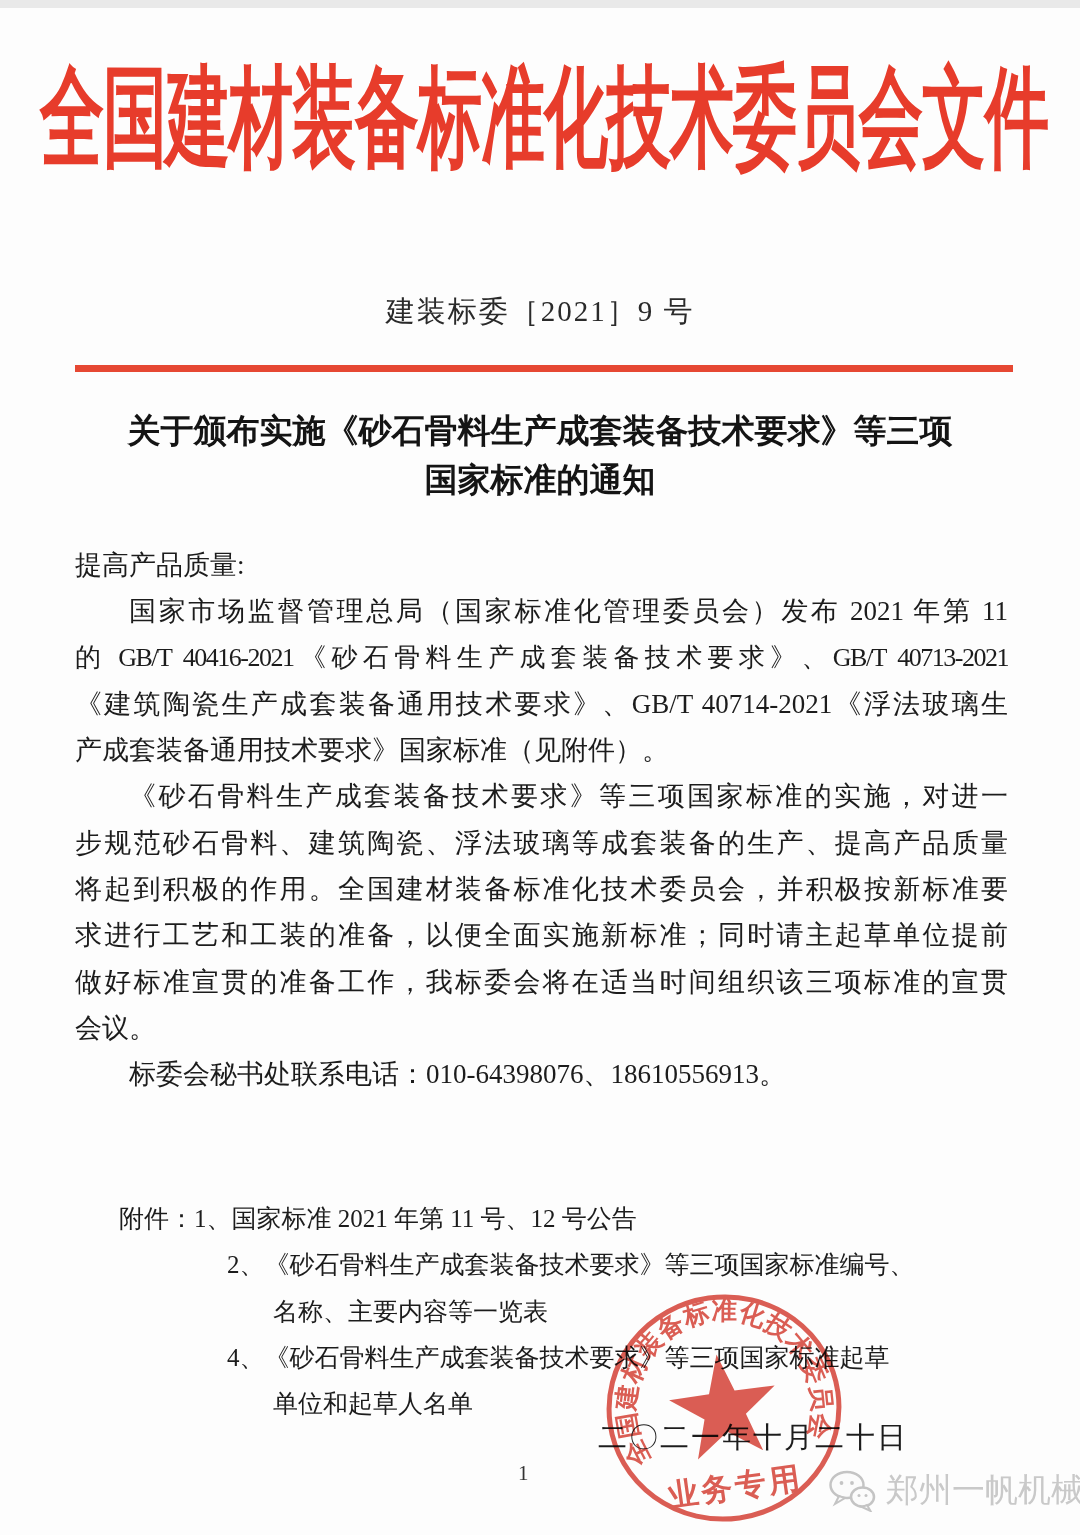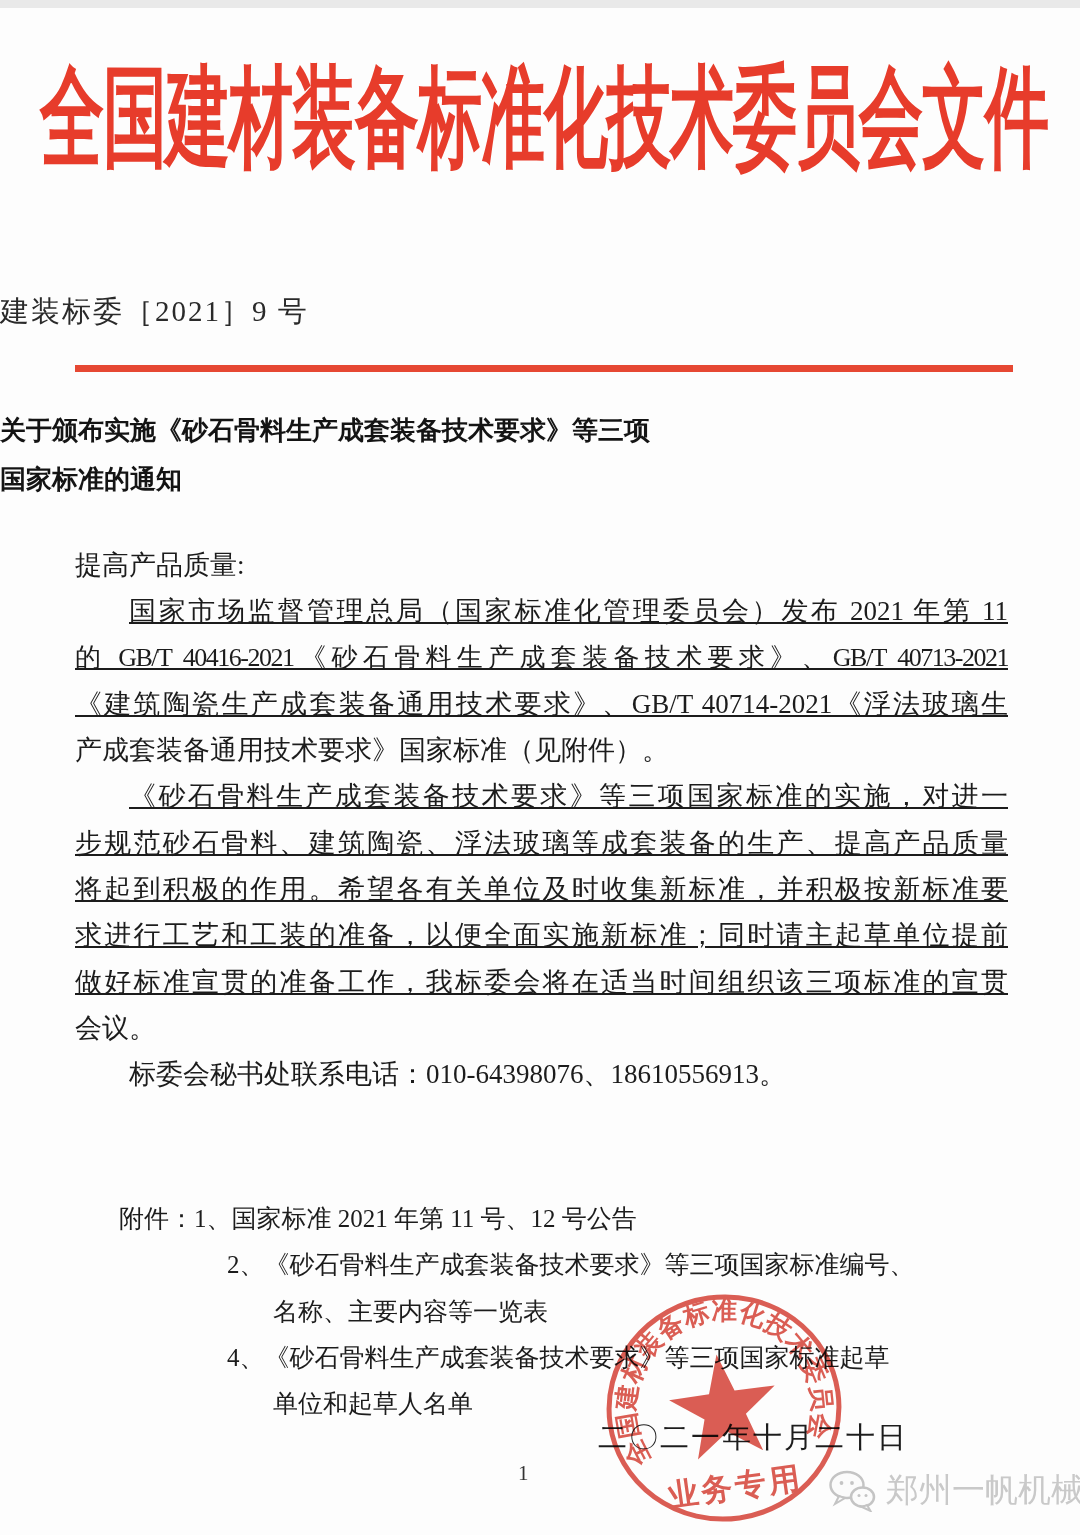--- a/index.html
+++ b/index.html
@@ -21,49 +21,51 @@
     font-size:64px;
     line-height:64px;
     color:#e73c2b;
     transform:scaleY(1.72);
     transform-origin:center top;
     white-space:nowrap;
     letter-spacing:-1px;
   }
   .doc-number{
     position:absolute;top:284px;left:0;width:100%;
+    text-align:center;
     font-size:29px;
     color:#2a2a2a;
     letter-spacing:2px;
   }
   .red-line{
     position:absolute;top:357px;left:75px;width:938px;height:7px;
     background:#e64833;
   }
   
   .doc-title{
     position:absolute;top:398px;left:0;width:100%;
+    text-align:center;
     font-family:"Liberation Sans","DejaVu Sans",sans-serif;
     font-weight:bold;
-    font-size:26px;
+    font-size:33px;
     line-height:49px;
     color:#141414;
   }
   
   .body-block{
     position:absolute;top:534px;left:75px;width:933px;
   }
   .b{
     font-size:27px;
     line-height:46.3px;
     height:46.3px;
     white-space:normal;
     color:#1c1c1c;
   }
-  .j{text-align:justify;text-align-last:justify;text-justify:inter-character;text-decoration:underline;}
+  .j{text-align:justify;text-align-last:justify;text-justify:inter-character;}
   .ind{padding-left:54px;}
   .tight{letter-spacing:-1.5px;font-size:26px;}
   
   .att-block{
     position:absolute;top:1188px;left:75px;width:933px;
   }
   .att{font-size:25px;line-height:46.3px;height:46.3px;white-space:nowrap;}
   .att-a{padding-left:44px;}
   .att-b{padding-left:152px;}
   .att-c{padding-left:198px;}
@@ -115,21 +117,21 @@
   </div>
 
   <div class="body-block">
     <div class="b">提高产品质量:</div>
     <div class="b j ind">国家市场监督管理总局（国家标准化管理委员会）发布 2021 年第 11</div>
     <div class="b j tight">的 GB/T 40416-2021《砂石骨料生产成套装备技术要求》、GB/T 40713-2021</div>
     <div class="b j">《建筑陶瓷生产成套装备通用技术要求》、GB/T 40714-2021《浮法玻璃生</div>
     <div class="b">产成套装备通用技术要求》国家标准（见附件）。</div>
     <div class="b j ind">《砂石骨料生产成套装备技术要求》等三项国家标准的实施，对进一</div>
     <div class="b j">步规范砂石骨料、建筑陶瓷、浮法玻璃等成套装备的生产、提高产品质量</div>
-    <div class="b j">将起到积极的作用。希望各有关单位及时收集新标准，并积极按新标准要</div>
+    <div class="b j">将起到积极的作用。全国建材装备标准化技术委员会，并积极按新标准要</div>
     <div class="b j">求进行工艺和工装的准备，以便全面实施新标准；同时请主起草单位提前</div>
     <div class="b j">做好标准宣贯的准备工作，我标委会将在适当时间组织该三项标准的宣贯</div>
     <div class="b">会议。</div>
     <div class="b ind">标委会秘书处联系电话：010-64398076、18610556913。</div>
   </div>
 
   <div class="att-block">
     <div class="att att-a">附件：1、国家标准 2021 年第 11 号、12 号公告</div>
     <div class="att att-b">2、《砂石骨料生产成套装备技术要求》等三项国家标准编号、</div>
     <div class="att att-c">名称、主要内容等一览表</div>

